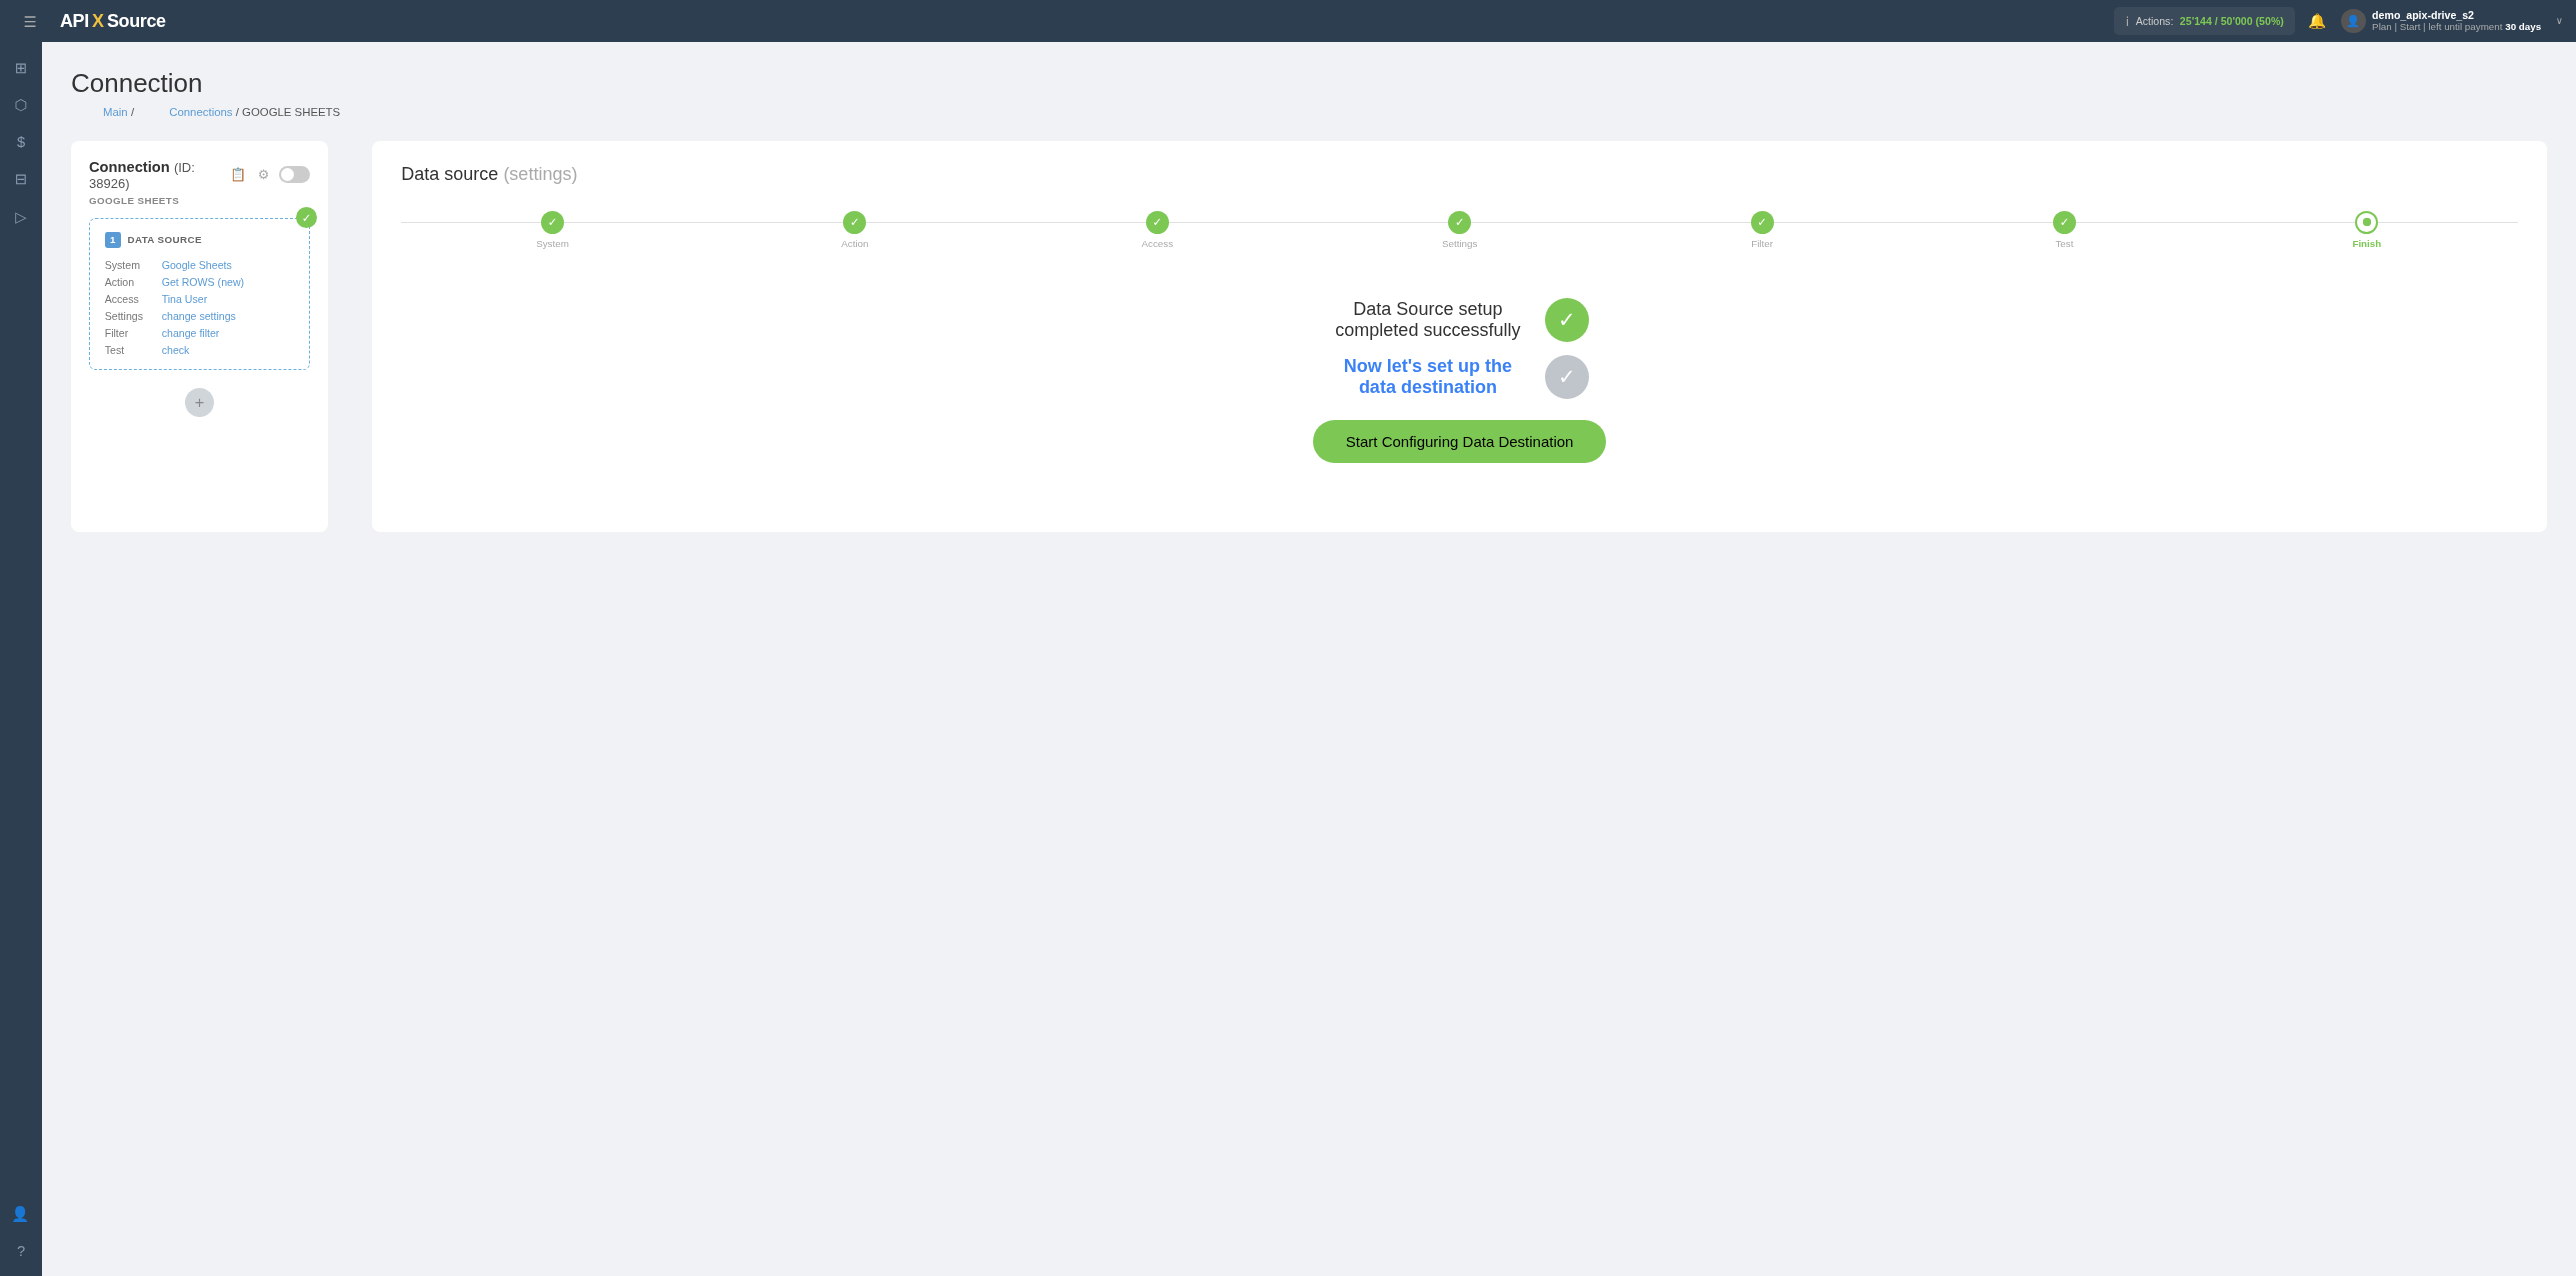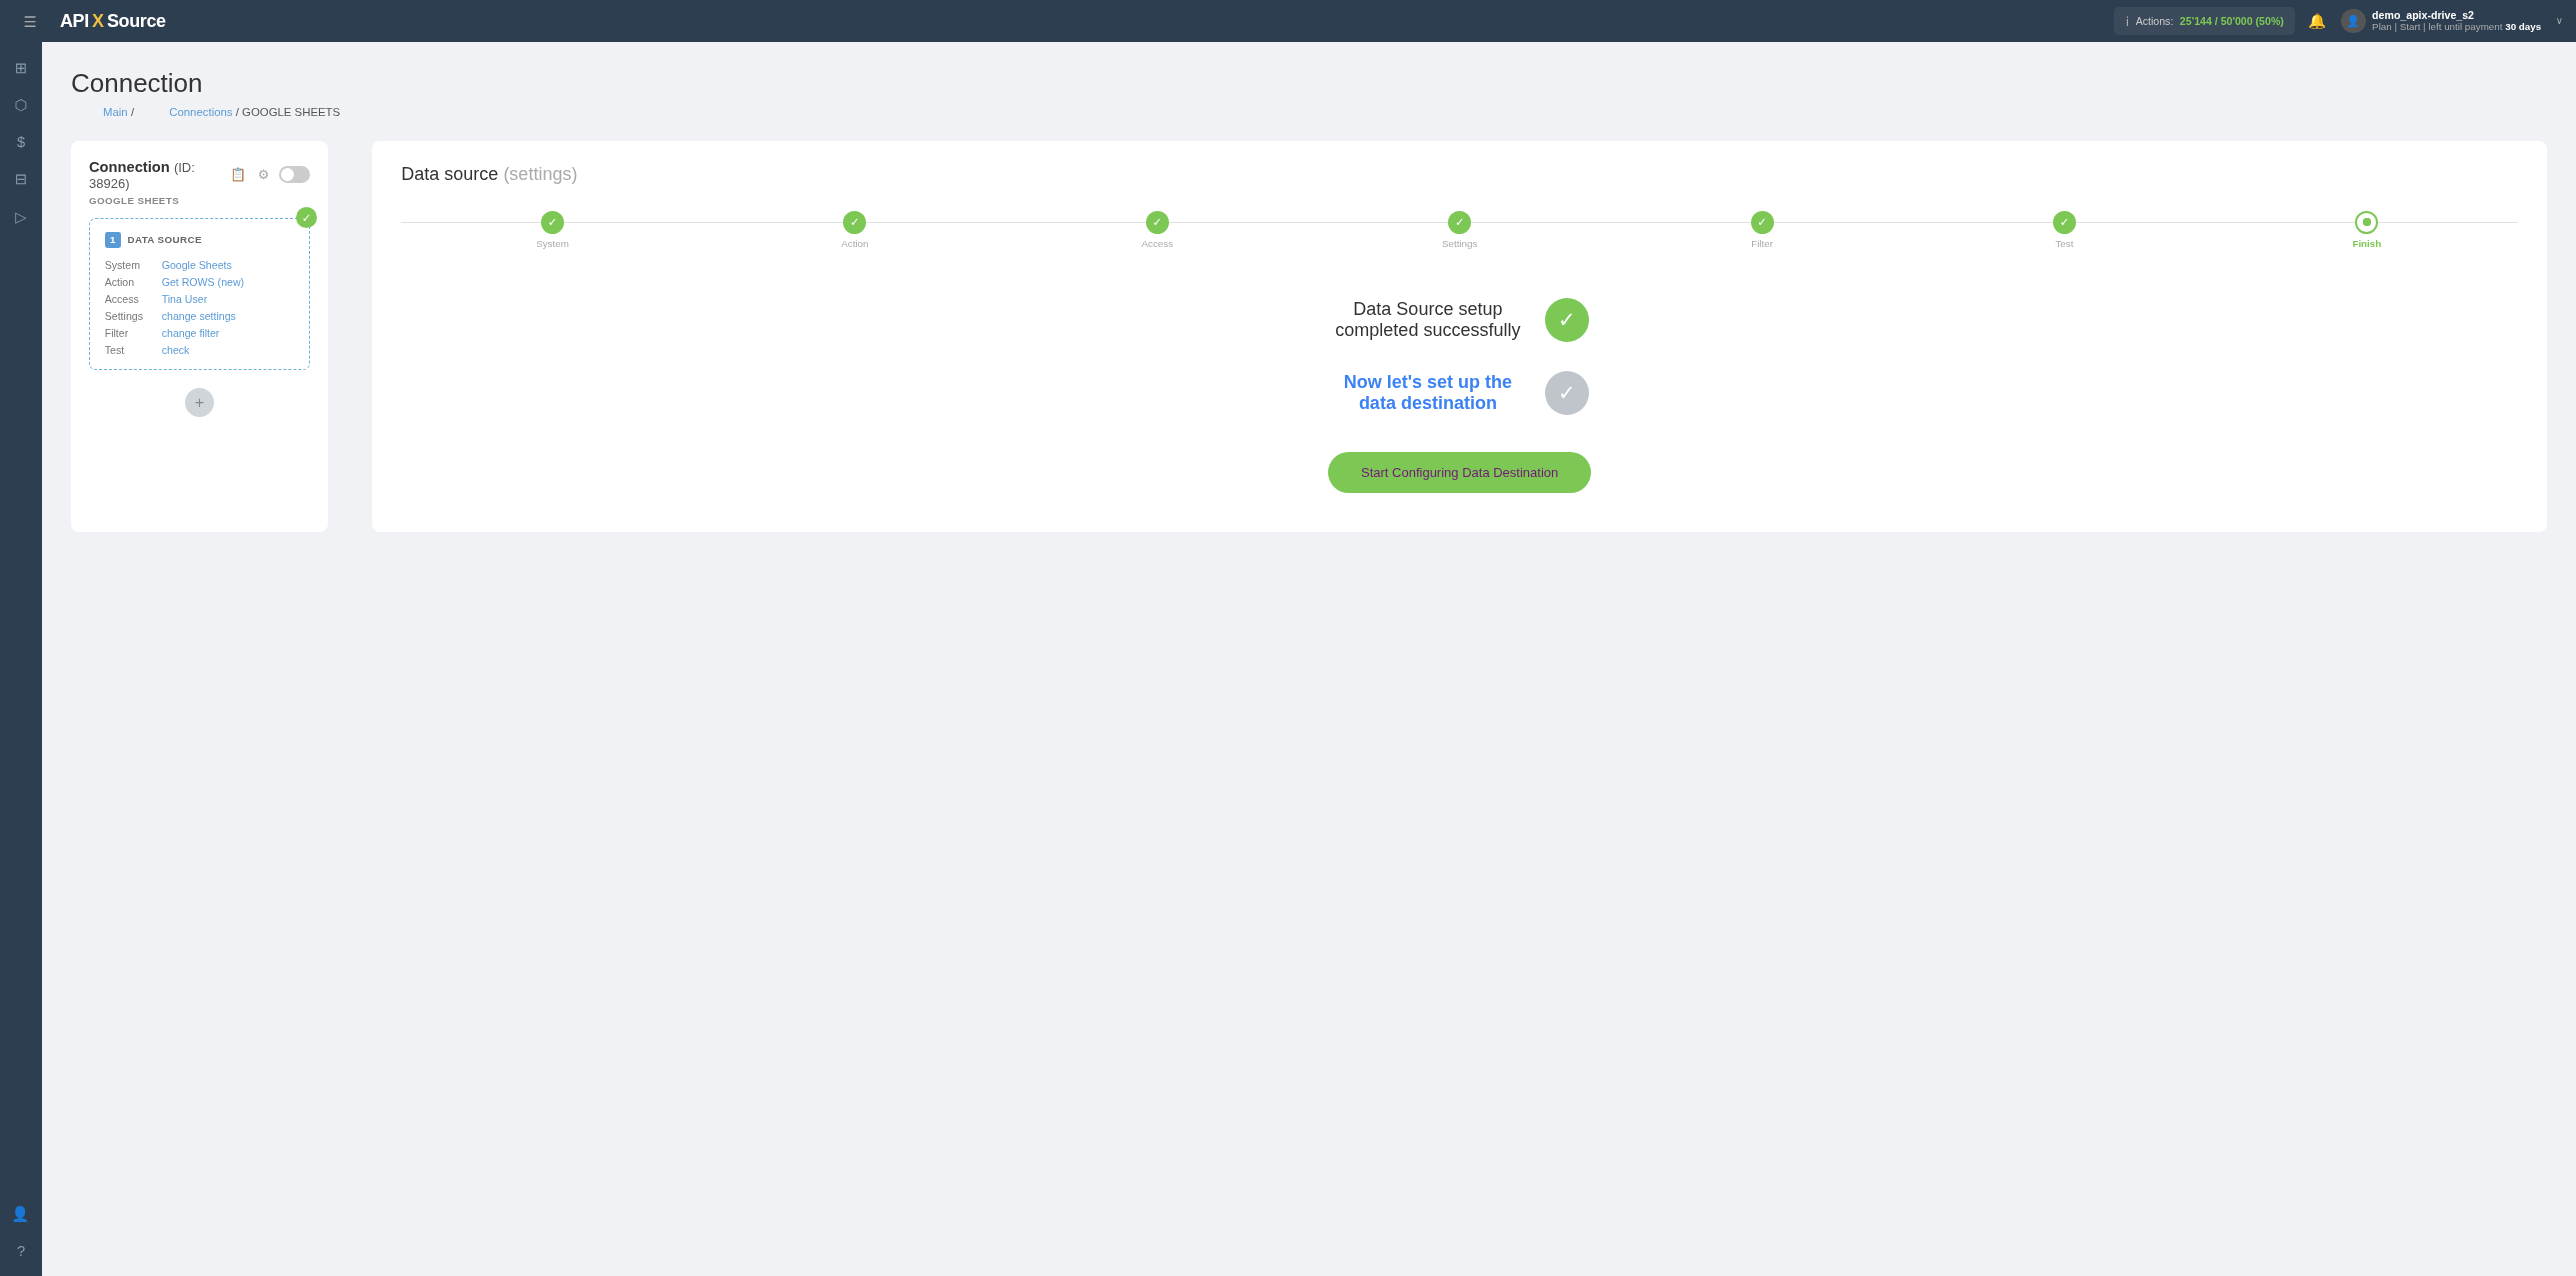--- a/index.html
+++ b/index.html
@@ -270,21 +270,21 @@
       text-align: center;
     }
     .step-label.active-label { color: #7dc855; font-weight: 600; }
 
     
     .success-area {
       display: flex;
       flex-direction: column;
       align-items: center;
       justify-content: center;
-      gap: 29px;
+      gap: 13px;
       margin-top: 16.3px;
     }
     .success-row {
       display: flex;
       align-items: center;
       gap: 19.5px;
     }
     .success-text {
       font-size: 18px;
       font-weight: 500;
@@ -303,25 +303,25 @@
       display: flex; align-items: center; justify-content: center;
       color: #fff;
       font-size: 21px;
       flex-shrink: 0;
     }
     .check-circle.gray {
       background: #c0c5cc;
     }
     .start-btn {
       background: #7dc855;
-      color: #701a75;
+      color: #000000;
       border: none;
       border-radius: 24.4px;
       padding: 13px 33px;
-      font-size: 13px;
+      font-size: 15px;
       font-weight: 500;
       cursor: pointer;
       transition: background 0.15s;
       margin-top: 8.1px;
     }
 
     
     .stepper-wrapper {
       position: relative;
       display: flex;

